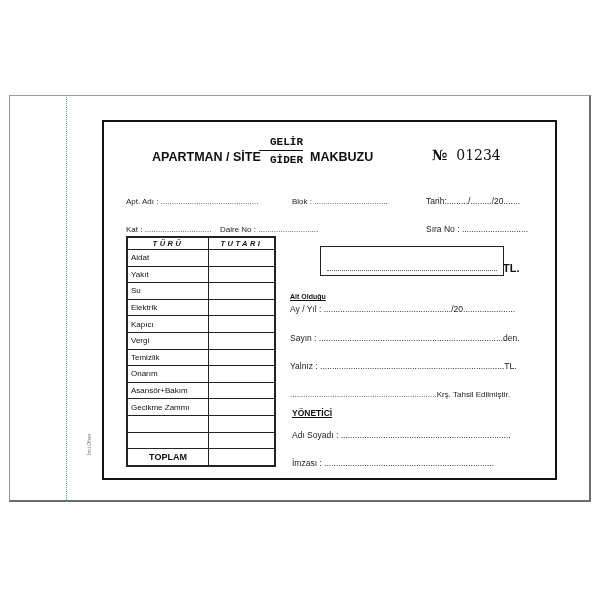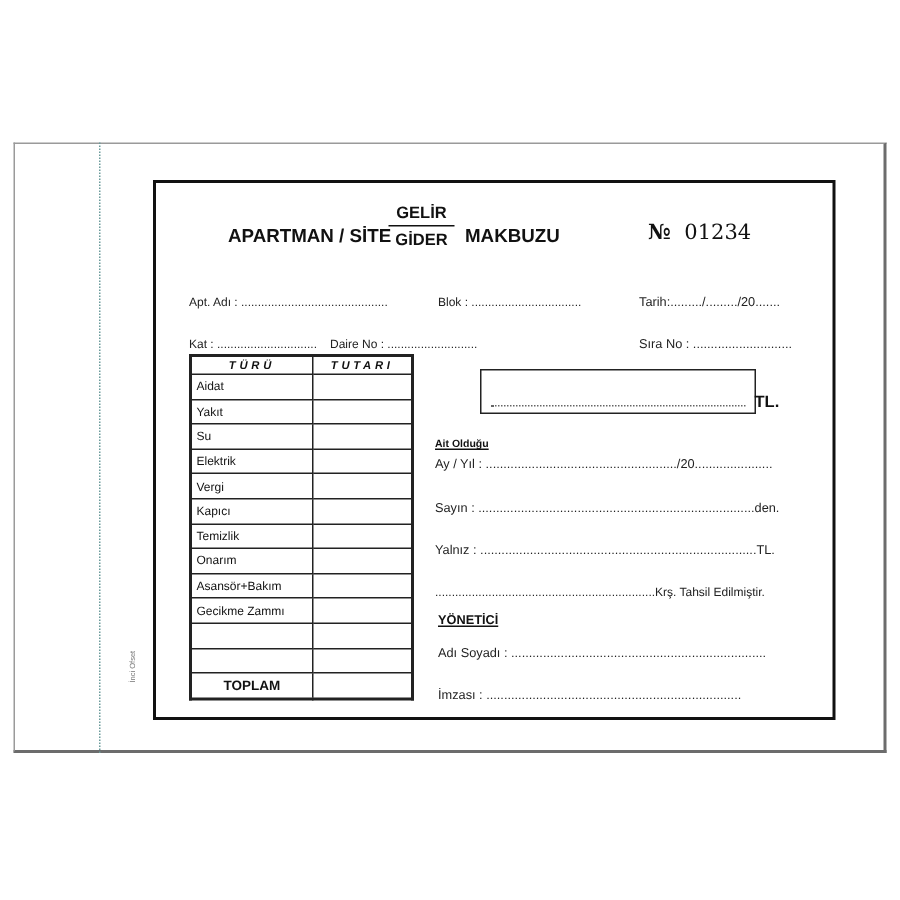--- a/index.html
+++ b/index.html
@@ -8,21 +8,21 @@
   .sheet { position:absolute; left:9px; top:95px; width:582px; height:407px; background:#fff;
            border-top:1px solid #9a9a9a; border-left:1px solid #9a9a9a;
            border-right:2px solid #6c6c6c; border-bottom:2px solid #6c6c6c; box-sizing:border-box; }
   .perf { position:absolute; left:66px; top:95px; height:407px; border-left:1px dotted #6a9a9a; }
   .printer { position:absolute; left:86px; top:455px; font-size:5px; color:#777; transform:rotate(-90deg);
              transform-origin:left top; white-space:nowrap; }
   .frame { position:absolute; left:102px; top:120px; width:455px; height:360px; border:2px solid #111;
            box-sizing:border-box; }
   .abs { position:absolute; white-space:nowrap; }
   .title { top:28px; left:48px; font-size:12.5px; font-weight:bold; }
-  .frac { position:absolute; top:14px; left:155px; width:44px; text-align:center; font-size:11px; font-weight:bold; }
+  .frac { position:absolute; top:14px; left:155px; width:44px; text-align:right; font-size:11px; font-weight:bold;font-family:Liberation Mono, monospace; }
   .frac .top { border-bottom:1px solid #111; padding-bottom:2px; }
   .frac .bot { padding-top:3px; }
   .makbuz { top:28px; left:206px; font-size:12.5px; font-weight:bold; }
   .no { top:25px; left:328px; font-family:"DejaVu Serif", serif; font-size:14px; }
   .no .sym { font-weight:bold; margin-right:9px; }
   .small { font-size:8px; color:#222; }
   .field { font-size:8.5px; color:#222; }
   table.items { position:absolute; left:22px; top:114px; border-collapse:collapse; border:2px solid #222; }
   table.items td, table.items th { border:1px solid #222; height:15.6px; padding:0 3px; font-size:8px; }
   table.items th { font-weight:bold; letter-spacing:2.5px; text-align:center; height:11px; font-size:7.5px;font-style:italic; }
@@ -76,25 +76,25 @@
         </tr>
     <tr>
           <td class="c1">Su</td>
           <td class="c2"></td>
         </tr>
     <tr>
           <td class="c1">Elektrik</td>
           <td class="c2"></td>
         </tr>
     <tr>
-          <td class="c1">Vergi</td>
+          <td class="c1">Kapıcı</td>
           <td class="c2"></td>
         </tr>
     <tr>
-          <td class="c1">Kapıcı</td>
+          <td class="c1">Vergi</td>
           <td class="c2"></td>
         </tr>
     <tr>
           <td class="c1">Temizlik</td>
           <td class="c2"></td>
         </tr>
     <tr>
           <td class="c1">Onarım</td>
           <td class="c2"></td>
         </tr>

